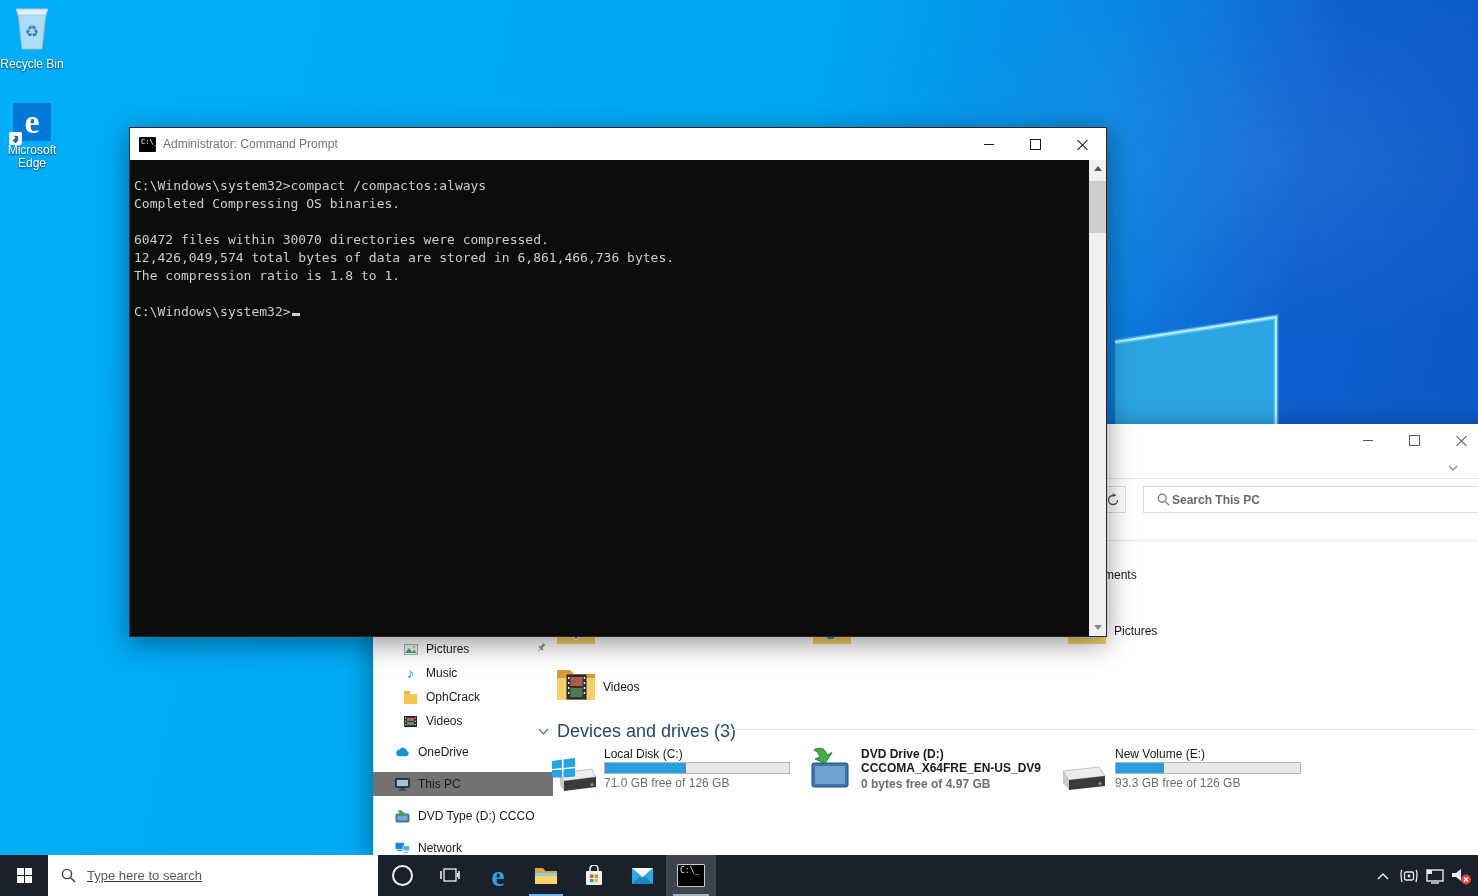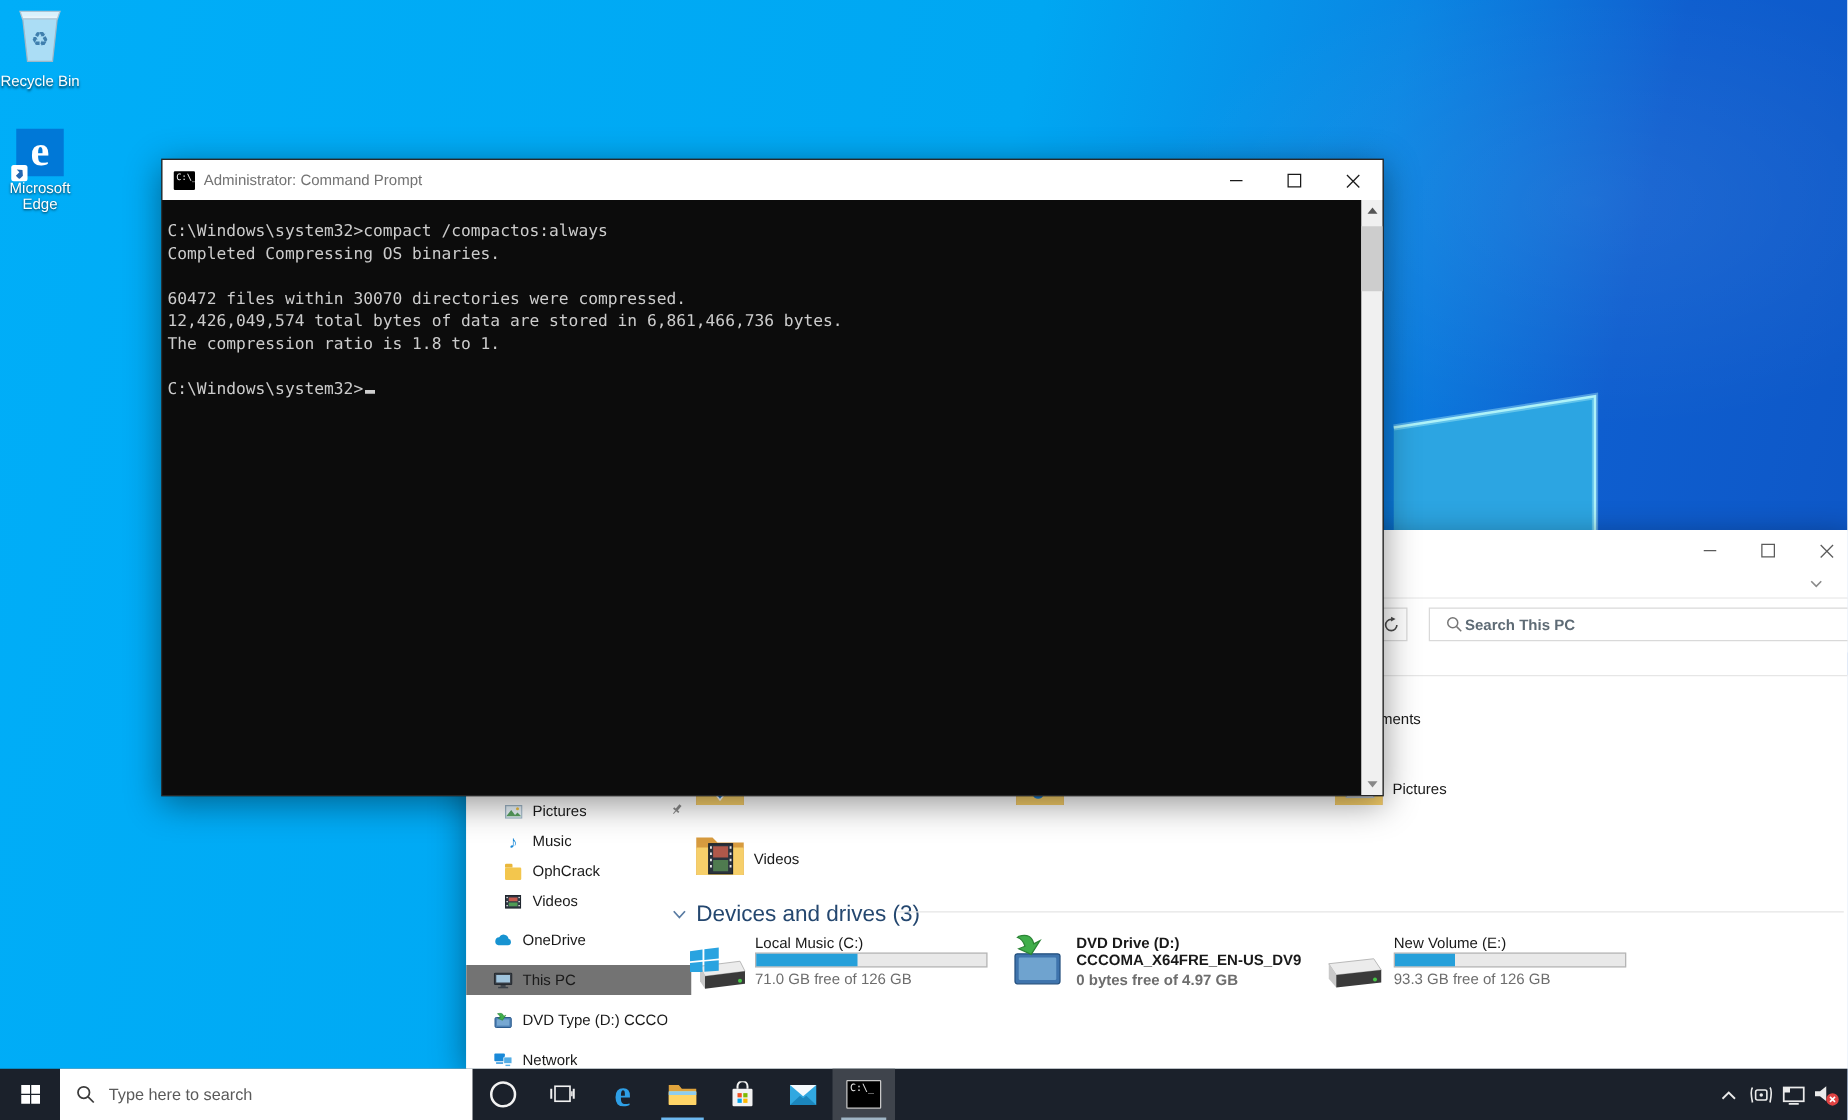--- a/index.html
+++ b/index.html
@@ -99,21 +99,21 @@
   .drive-name{font-size:12px;color:#191919;line-height:14px;white-space:nowrap;}
   .drive-vol{font-size:12px;color:#191919;line-height:14px;white-space:nowrap;}
   .drive-free{font-size:12px;color:#6d6d6d;line-height:14px;margin-top:2px;white-space:nowrap;}
   .bar{width:186px;height:12px;border:1px solid #b5b5b5;background:#e9e9e9;box-sizing:border-box;margin-top:1px;}
   .bar .fill{height:100%;background:#26a0da;}
   
   .taskbar{position:absolute;left:0;bottom:0;width:1478px;height:41px;background:#1b212b;z-index:20;display:flex;align-items:stretch;}
   .tb-btn{width:48px;display:flex;align-items:center;justify-content:center;position:relative;flex:0 0 auto;}
   .tb-search{width:330px;background:#fff;display:flex;align-items:center;flex:0 0 auto;}
   .tb-search svg{margin-left:13px;flex:0 0 auto;}
-  .tb-search input{border:none;outline:none;margin-left:9px;font-size:13px;color:#333;width:270px;font-family:"Liberation Sans",sans-serif;}
+  .tb-search input{border:none;outline:none;margin-left:9px;font-size:13px;color:#333;width:270px;font-family:"Liberation Sans",sans-serif;text-decoration:underline;}
   .tb-search input::placeholder{color:#5a5a5a;opacity:1;}
   .underline-blue{position:absolute;left:7px;right:7px;bottom:0;height:2px;background:#6cb8f0;}
   .tb-active{background:#3f444c;}
   .underline-gray{position:absolute;left:7px;right:7px;bottom:0;height:2px;background:#9fb4c4;}
   .tray{margin-left:auto;display:flex;align-items:center;padding-right:4px;}
   .tray-btn{width:26px;height:41px;display:flex;align-items:center;justify-content:center;position:relative;flex:0 0 auto;}
   .cmd-tb-icon{width:26px;height:21px;background:#000;border:1px solid #c9c9c9;border-radius:1px;position:relative;}
   .cmd-tb-icon span{position:absolute;left:2px;top:1px;color:#e8e8e8;font-family:"DejaVu Sans Mono",monospace;font-size:8px;}
   .win-logo{display:grid;grid-template-columns:7px 7px;grid-template-rows:7px 7px;gap:1px;}
   .win-logo i{background:#fff;}
@@ -376,21 +376,21 @@
             <circle cx="44" cy="37.5" r="1.6" fill="#46c646"></circle>
             <g fill="#29a3e0">
                 <polygon points="4,14 14,12.6 14,21 4,22"></polygon>
                 <polygon points="15.5,12.4 27,11 27,19.7 15.5,20.9"></polygon>
                 <polygon points="4,23.3 14,22.4 14,30.6 4,30.6"></polygon>
                 <polygon points="15.5,22.2 27,21.2 27,29.6 15.5,30.4"></polygon>
               </g>
           </svg>
         </span>
         <div class="drive-text">
-          <div class="drive-name">Local Music (C:)</div>
+          <div class="drive-name">Local Disk (C:)</div>
           <div class="bar">
               <div class="fill" style="width: 44%;"></div>
             </div>
           <div class="drive-free">71.0 GB free of 126 GB</div>
         </div>
       </div>
 
       <div class="drive-tile" style="left:432px;top:204px;font-weight:bold;">
         <span class="dicon">
           <svg width="50" height="48" viewBox="0 0 50 48">

